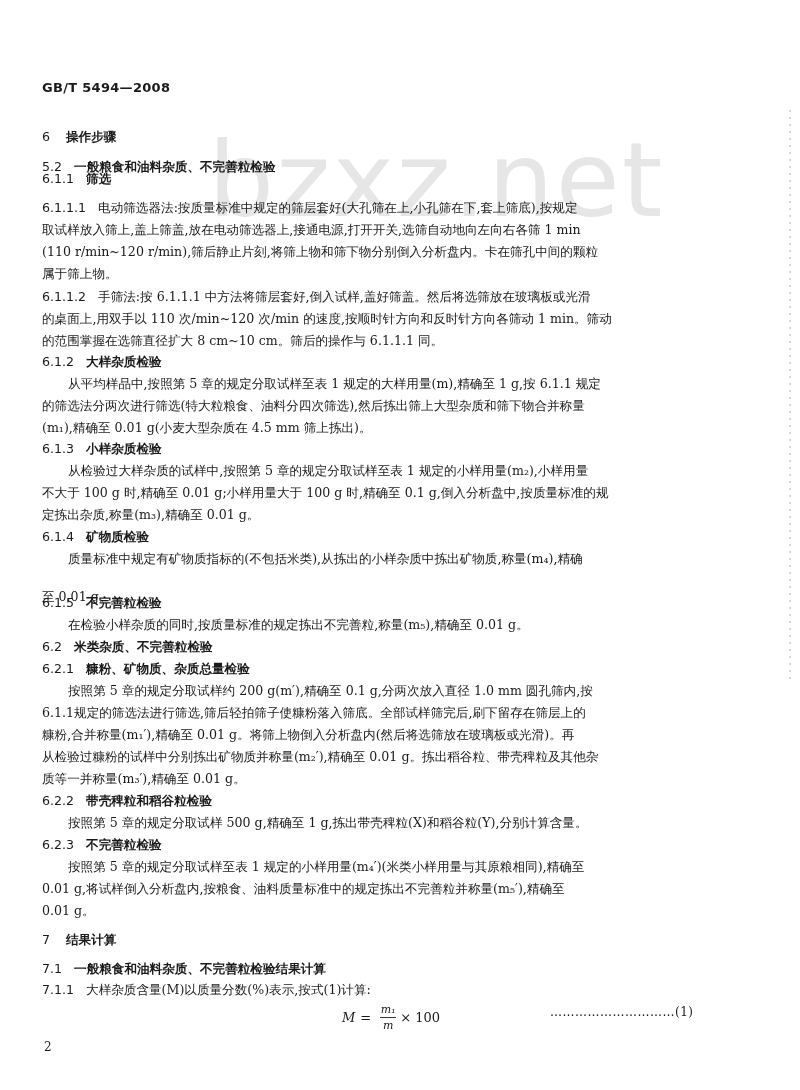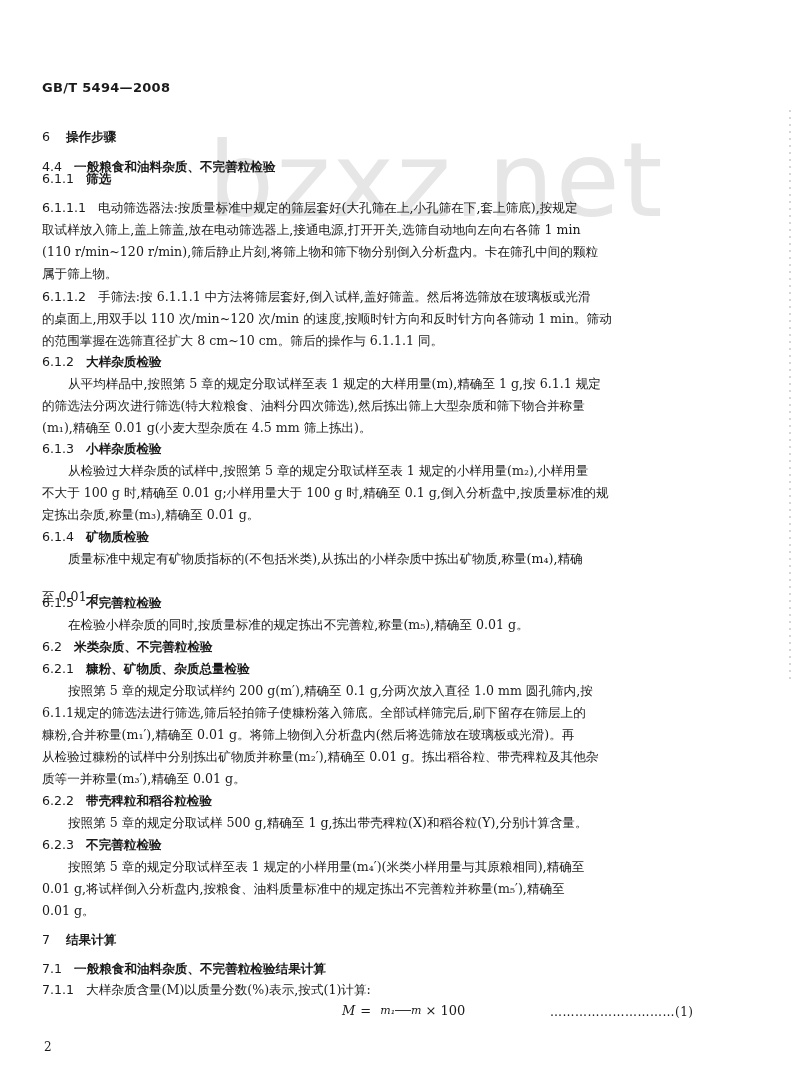--- a/index.html
+++ b/index.html
@@ -28,21 +28,21 @@
   .line { position: absolute; left: 0; font-size: 12.6px; line-height: 18px; white-space: nowrap; }
   .h1 { font-family: "DejaVu Sans", "Liberation Sans", sans-serif; font-weight: bold; font-size: 12.6px; }
   .h2 { font-family: "DejaVu Sans", "Liberation Sans", sans-serif; font-weight: bold; font-size: 12.6px; }
   .num { margin-right: 12px; font-weight: normal; font-family: "DejaVu Sans", "Liberation Sans", sans-serif; }
   .h-title { font-weight: bold; }
   .indent { padding-left: 26px; }
   .formula {
     position: absolute; left: 300px; top: 988px; font-size: 13px;
     font-family: "DejaVu Serif", "Liberation Serif", serif; display: flex; align-items: center;
   }
-  .frac { display: inline-flex; flex-direction: row; align-items: center; margin: 0 4px; font-style: italic; font-size: 11px; }
+  .frac { display: inline-flex; flex-direction: column; align-items: center; margin: 0 4px; font-style: italic; font-size: 11px; }
   .frac .bar { width: 16px; border-top: 1px solid #333; margin: 1px 0; }
   .eqno { position: absolute; left: 508px; top: 990px; font-size: 12px; letter-spacing: 0.5px; }
   .page-number { position: absolute; left: 44px; top: 1031px; font-size: 12px; }
   i { font-style: italic; }
 </style>
 </head>
 <body>
 
 <div class="page">
   <div class="watermark">bzxz.net</div>
@@ -50,21 +50,21 @@
 
   <div class="header-code">GB/T 5494—2008</div>
 
   <div class="content">
 
     <div class="line h1" style="top:128px">
       <span class="num" style="margin-right:16px">6</span><span class="h-title">操作步骤</span>
     </div>
 
     <div class="line h2" style="top:158px">
-      <span class="num">4.4</span><span class="h-title">一般粮食和油料杂质、不完善粒检验</span>
+      <span class="num">5.2</span><span class="h-title">一般粮食和油料杂质、不完善粒检验</span>
     </div>
 
     <div class="line h2" style="top:170px">
       <span class="num">6.1.1</span><span class="h-title">筛选</span>
     </div>
 
     <div class="line" style="top:199px">
       <span class="num">6.1.1.1</span><span>电动筛选器法:按质量标准中规定的筛层套好(大孔筛在上,小孔筛在下,套上筛底),按规定</span>
     </div>
     <div class="line" style="top:221px">取试样放入筛上,盖上筛盖,放在电动筛选器上,接通电源,打开开关,选筛自动地向左向右各筛 1 min</div>

